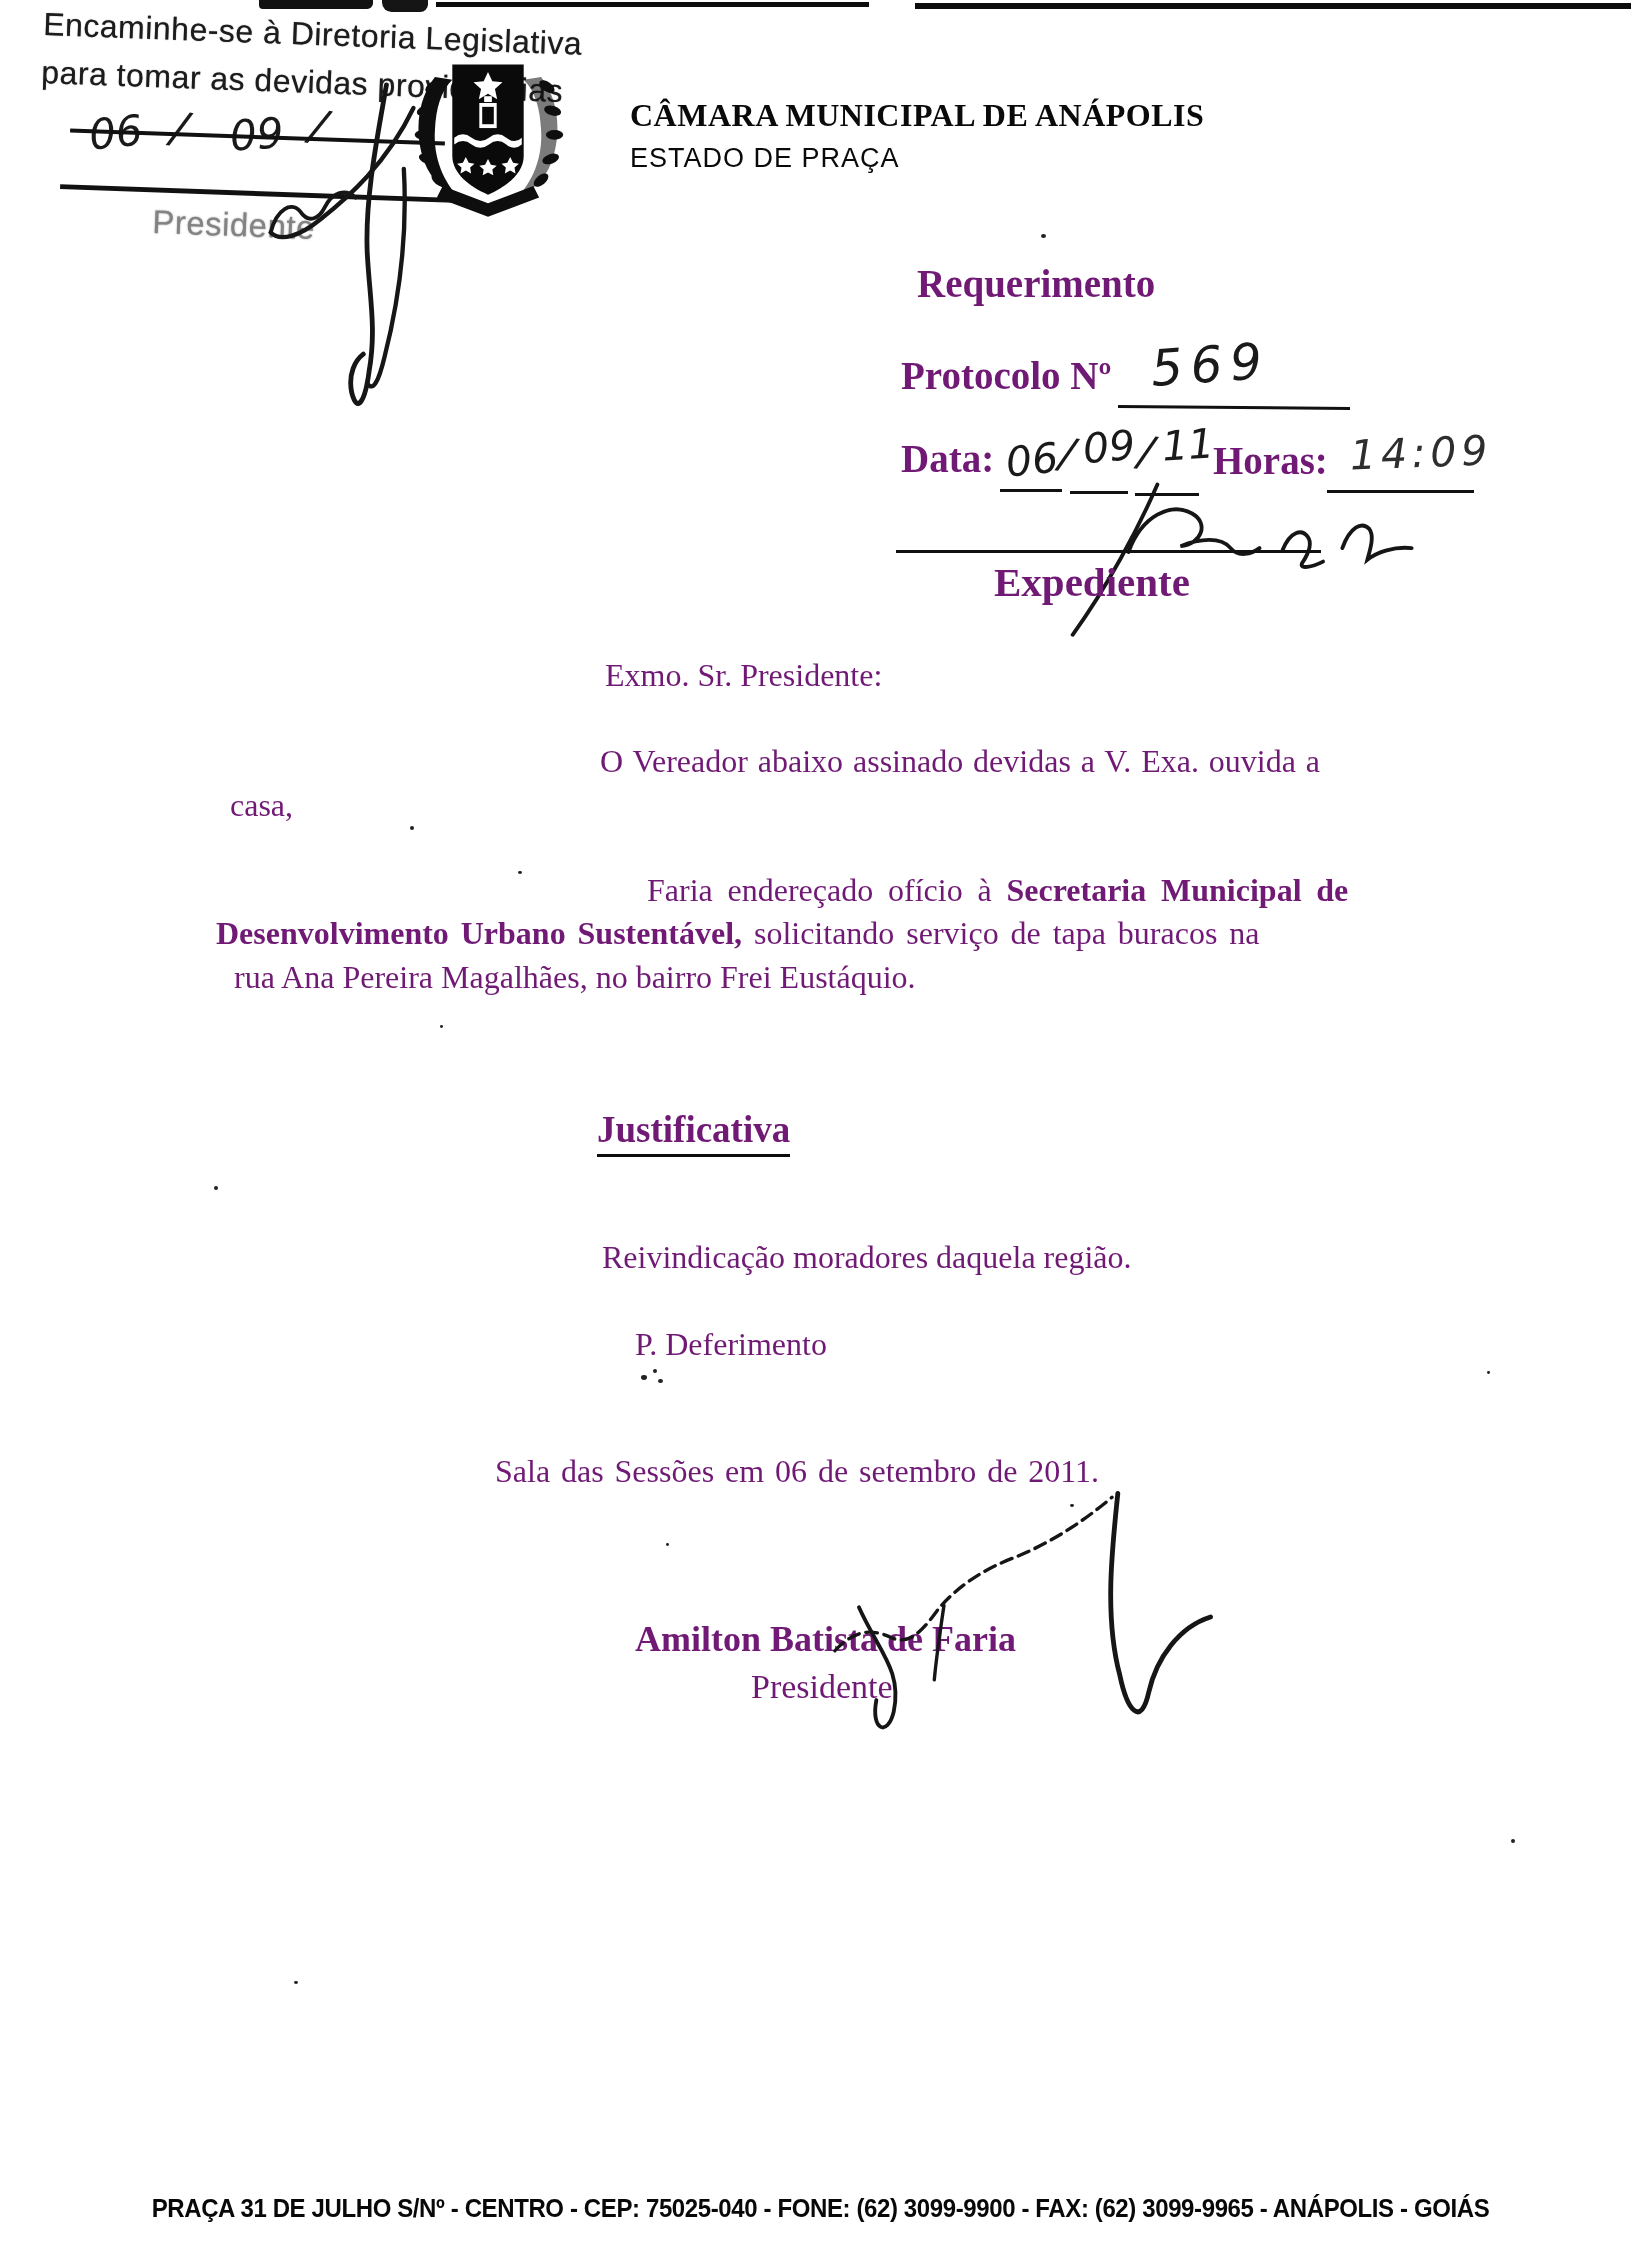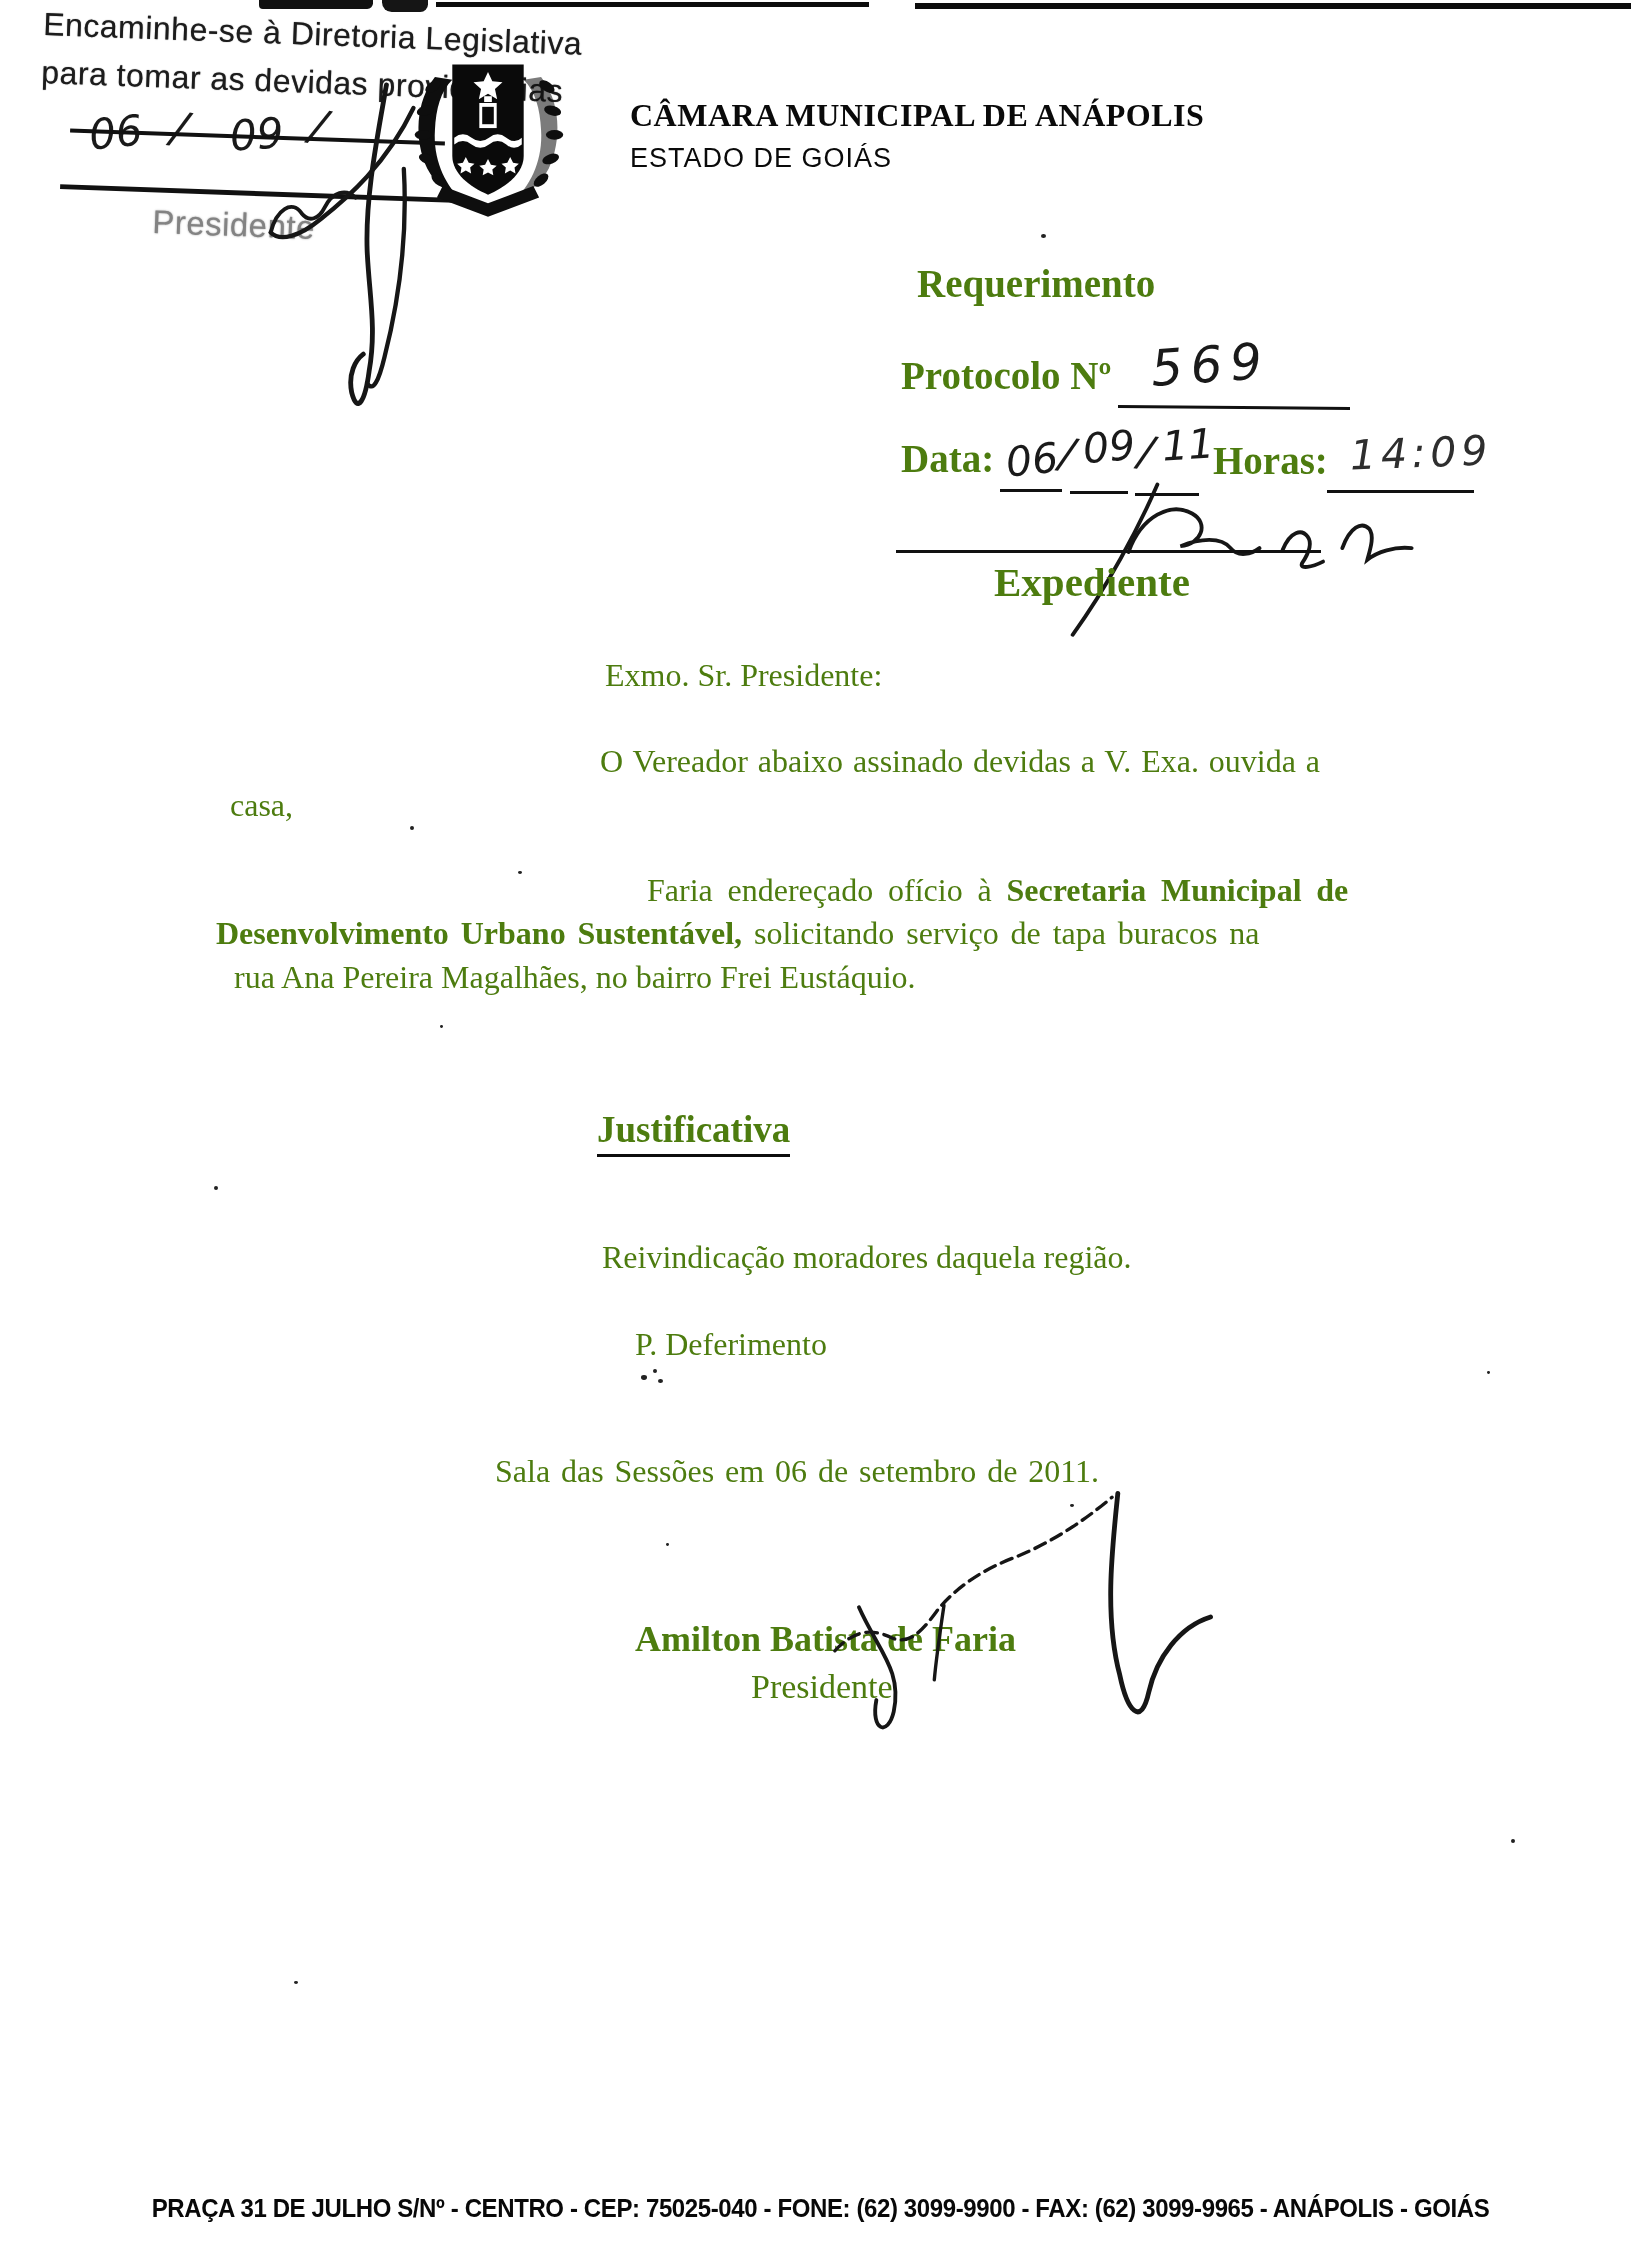--- a/index.html
+++ b/index.html
@@ -3,21 +3,21 @@
 <meta charset="utf-8">
 <style>
   html,body{margin:0;padding:0;background:#e8e8e8;}
   .page{
     position:relative;width:1641px;height:2257px;background:#ffffff;
     margin:0 auto;overflow:hidden;
     font-family:"Liberation Serif",serif;color:#0a0a0a;
   }
   .abs{position:absolute;}
   
-  .serif{font-family:"Liberation Serif",serif;color:#4d7c0f;}
+  .serif{font-family:"Liberation Serif",serif;color:#701a75;}
   .body-text{font-size:32px;white-space:nowrap;}
   .b{font-weight:bold;}
   
   .sans{font-family:"Liberation Sans",sans-serif;color:#0a0a0a;}
   .org-title{font-size:32px;font-weight:bold;letter-spacing:0.5px;white-space:nowrap;font-family:Liberation Serif, serif;}
   .org-sub{font-size:27px;letter-spacing:1px;white-space:nowrap;}
   
   .stamp{
     font-family:"Liberation Sans",sans-serif;font-size:32px;color:#1c1c1c;
     white-space:nowrap;letter-spacing:0.5px;
@@ -98,21 +98,21 @@
     <path d="M50,98 q9,-7 18,0 q9,7 18,0 q9,-7 18,0 q9,7 16,0 l0,7 q-8,7 -16,0 q-9,-7 -18,0 q-9,7 -18,0 q-9,-7 -18,0 Z" fill="#fff"></path>
 
     <path d="M62,118 l3,6 6,1 -4.5,4 1,6 -5.5,-3 -5.5,3 1,-6 -4.5,-4 6,-1 Z" fill="#fff"></path>
     <path d="M85,120 l3,6 6,1 -4.5,4 1,6 -5.5,-3 -5.5,3 1,-6 -4.5,-4 6,-1 Z" fill="#fff"></path>
     <path d="M108,118 l3,6 6,1 -4.5,4 1,6 -5.5,-3 -5.5,3 1,-6 -4.5,-4 6,-1 Z" fill="#fff"></path>
 
     <path d="M38,148 L85,166 L132,148 L138,160 L85,180 L32,160 Z" fill="#0e0e0e"></path>
   </svg>
 
   <div class="abs sans org-title" style="left:630px;top:97px;">CÂMARA MUNICIPAL DE ANÁPOLIS</div>
-  <div class="abs sans org-sub" style="left:630px;top:143px;">ESTADO DE GOIÁS</div>
+  <div class="abs sans org-sub" style="left:630px;top:143px;">ESTADO DE PRAÇA</div>
 
   <div class="abs serif b" style="left:917px;top:261px;font-size:39px;">Requerimento</div>
 
   <div class="abs serif b" style="left:901px;top:353px;font-size:39px;">Protocolo Nº</div>
   <div class="abs hw" style="left:1151px;top:336px;font-size:50px;letter-spacing:7.7px;transform:rotate(-4deg);">569</div>
   <div class="abs rule" style="left:1118px;top:406px;width:232px;height:2.9px;transform:rotate(.5deg);"></div>
 
   <div class="abs serif b" style="left:901px;top:436px;font-size:39px;">Data:</div>
   <div class="abs hw" style="left:1006px;top:436px;font-size:41px;transform:rotate(-6deg);">06</div>
   <div class="abs hw" style="left:1060px;top:429px;font-size:42px;transform:rotate(8deg);">/</div>

